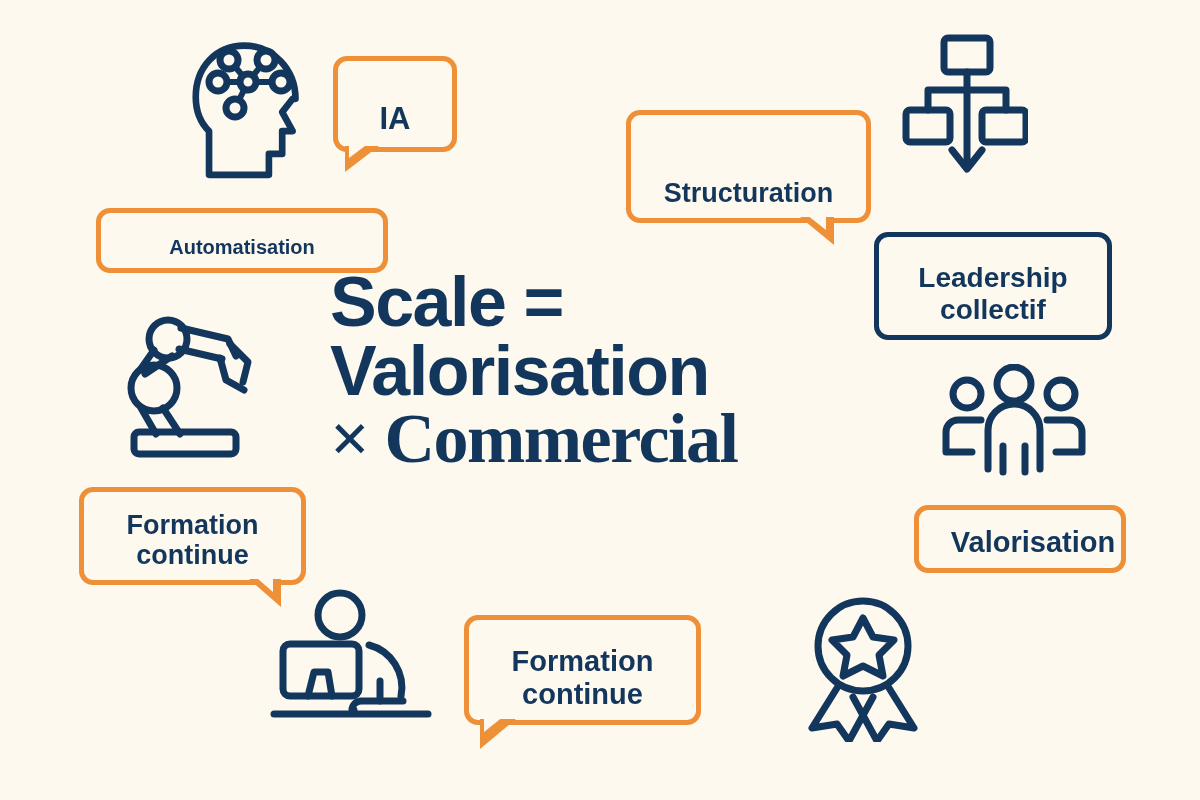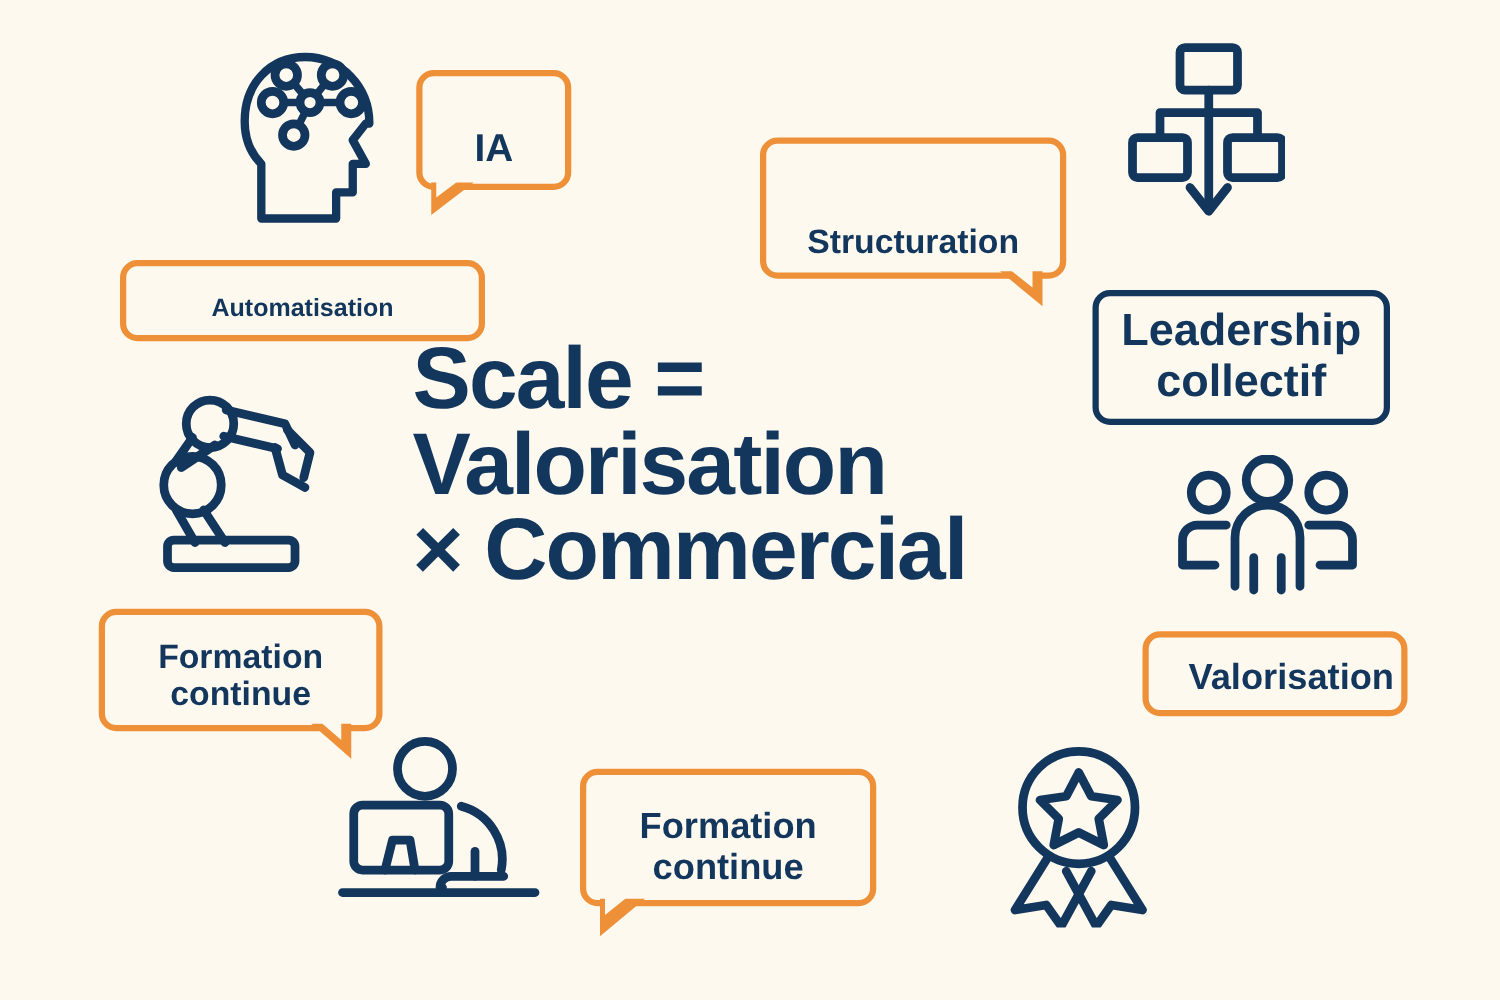--- a/index.html
+++ b/index.html
@@ -29,21 +29,21 @@
     text-align: left;
     color: #13365c;
     font-weight: 700;
     font-size: 68px;
     line-height: 0.98;
     letter-spacing: -1.5px;
   }
   #headline .ln { display: block; white-space: nowrap; }
   #headline .ln1 { font-size: 70px; }
   #headline .ln2 { font-size: 70px; }
-  #headline .ln3 { font-size: 70px; }
+  #headline .ln3 { font-size: 70px; font-family: Liberation Serif, serif; }
 
   
   .chip {
     display: flex;
     align-items: flex-end;
     justify-content: center;
     text-align: center;
     border-radius: 14px;
     background: #fdf9ef;
     color: #13365c;
@@ -81,42 +81,42 @@
   }
   #tail-ia-inner {
     left: 349px; top: 140px;
     border-left: 0 solid transparent;
     border-top: 18px solid #fdf9ef;
     border-right: 24px solid transparent;
   }
 
   
   #chip-structuration {
-    left: 608px; top: 110px;
+    left: 626px; top: 110px;
     width: 245px; height: 113px;
     font-size: 27px;
   }
   #tail-struct-outer {
     left: 800px; top: 217px;
     border-right: 0 solid transparent;
     border-top: 28px solid #ee9038;
     border-left: 34px solid transparent;
   }
   #tail-struct-inner {
     left: 802px; top: 211px;
     border-right: 0 solid transparent;
     border-top: 19px solid #fdf9ef;
     border-left: 24px solid transparent;
   }
 
   
   #chip-leadership {
     left: 874px; top: 232px;
     width: 238px; height: 108px;
-    font-size: 36px;
+    font-size: 28px;
   }
 
   
   #chip-formation-left {
     left: 79px; top: 487px;
     width: 227px; height: 98px;
     font-size: 27px;
   }
   #tail-fl-outer {
     left: 249px; top: 579px;

